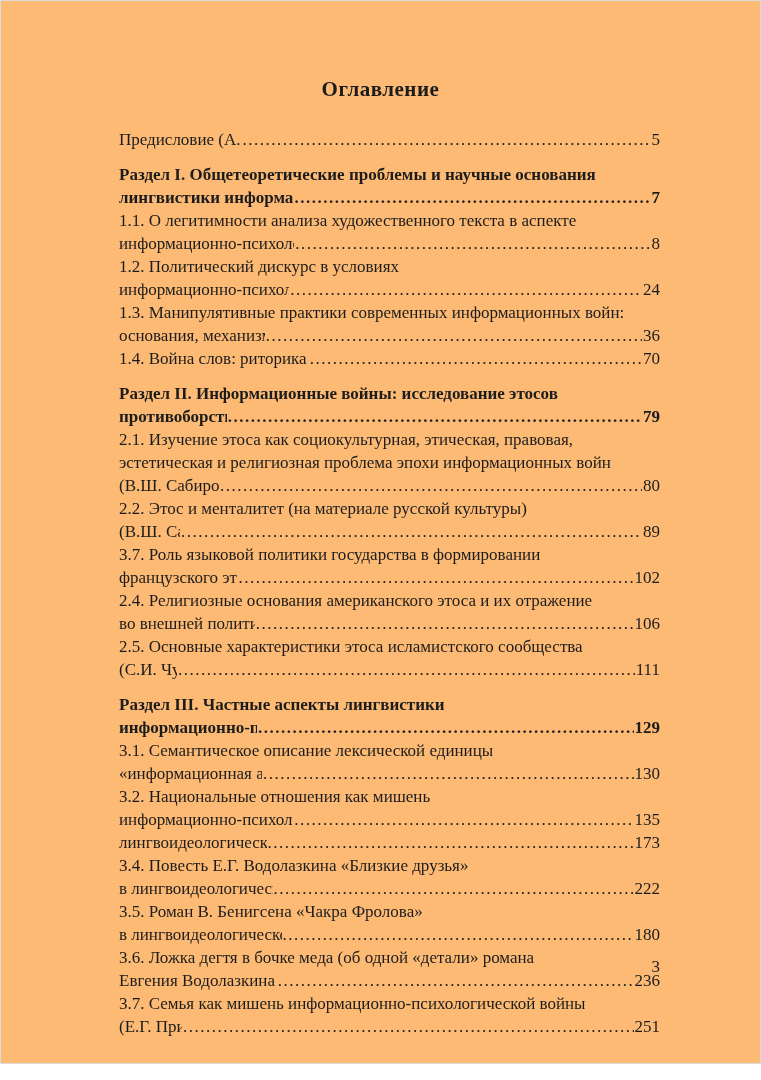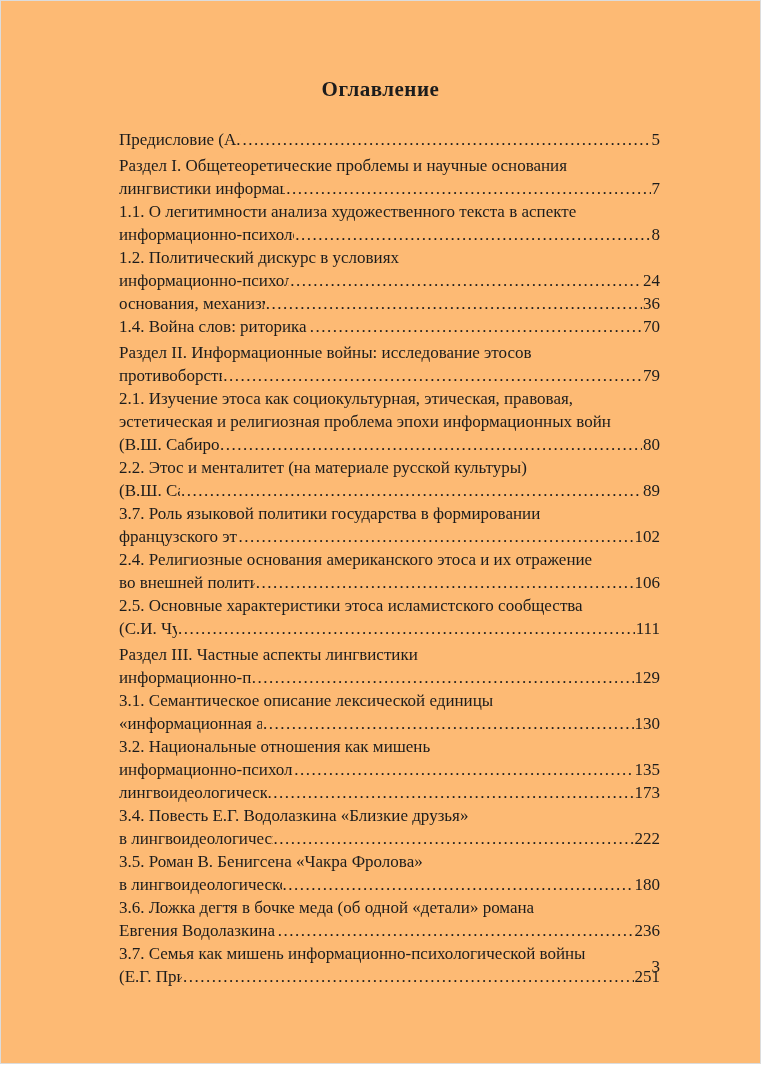--- a/index.html
+++ b/index.html
@@ -30,22 +30,22 @@
     letter-spacing: 0.5px;
   }
   .toc {
     margin-left: 118px;
     margin-right: 100px;
     font-size: 17px;
     line-height: 23px;
   }
   .toc-entry { margin: 0; }
   .toc-entry.section {
-    margin-top: 3px;
-    font-weight: normal;
+    margin-top: 12px;
+    font-weight: bold;
   }
   .toc-line {
     display: flex;
     align-items: baseline;
     white-space: nowrap;
   }
   .toc-line .txt {
     white-space: nowrap;
     flex: 0 1 auto;
     overflow: hidden;
@@ -102,20 +102,21 @@
       </div>
       <div class="toc-entry normal">
         <div class="toc-line">1.2. Политический дискурс в условиях</div>
         <div class="toc-line">
           <span class="txt">информационно-психологической войны (Л.А. Гаврилов)</span>
           <span class="dots"></span>
           <span class="pg">24</span>
         </div>
       </div>
       <div class="toc-entry normal">
+        <div class="toc-line">1.3. Манипулятивные практики современных информационных войн:</div>
         <div class="toc-line">
           <span class="txt">основания, механизмы, угрозы (В.А. Жилина)</span>
           <span class="dots"></span>
           <span class="pg">36</span>
         </div>
       </div>
       <div class="toc-entry normal">
         <div class="toc-line">
           <span class="txt">1.4. Война слов: риторика и поэтика пропаганды (А.К. Михальская)</span>
           <span class="dots"></span>

